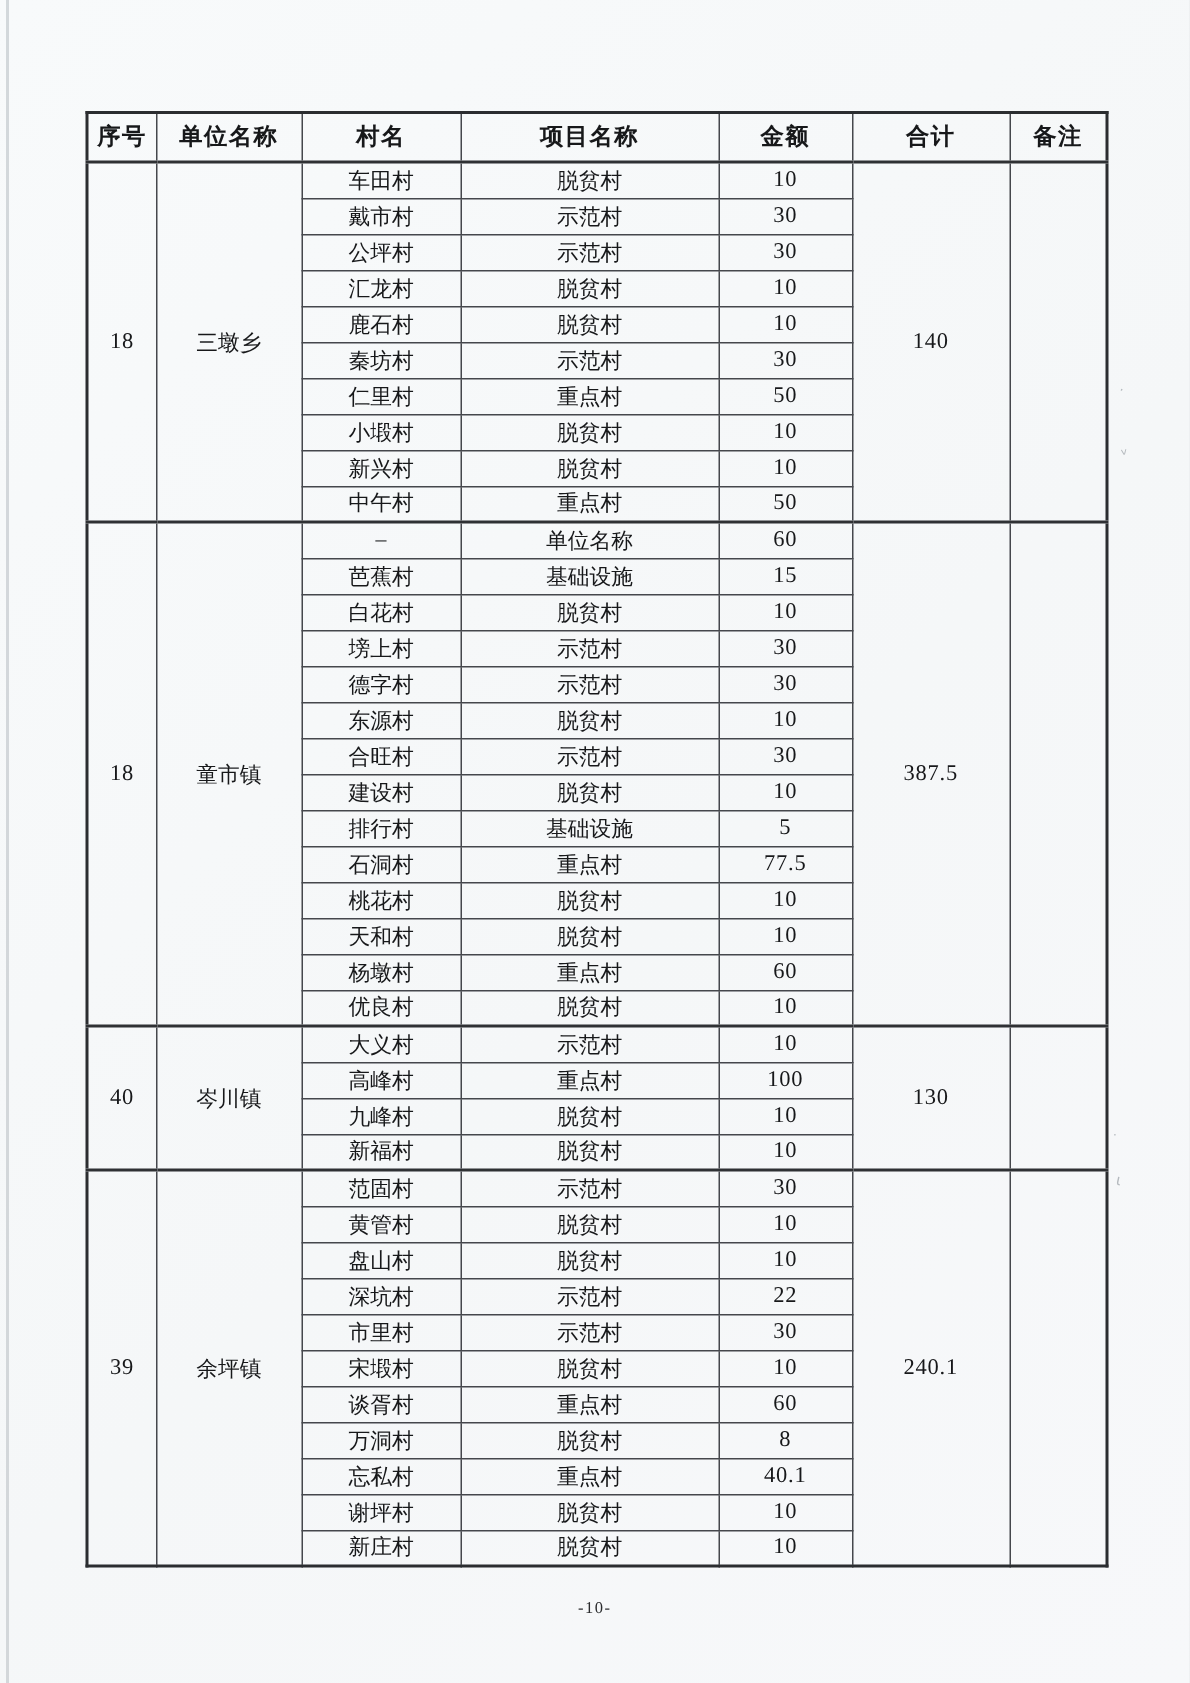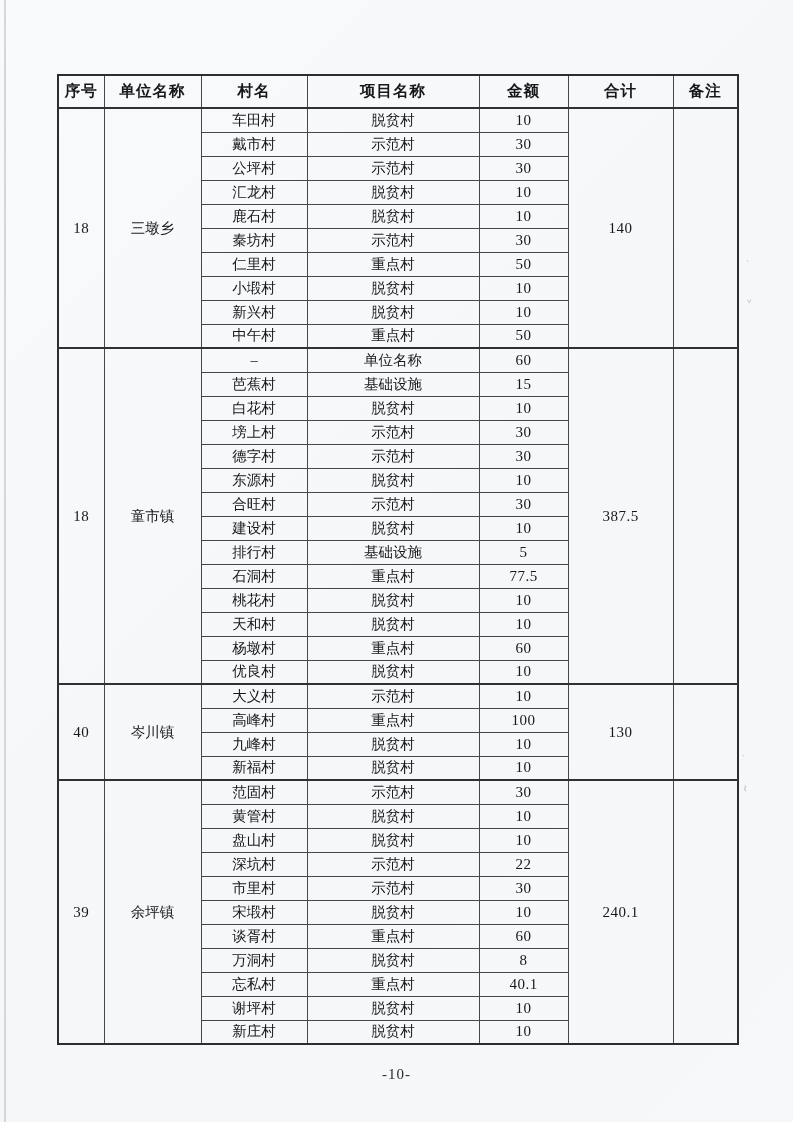--- a/index.html
+++ b/index.html
@@ -69,21 +69,21 @@
   }
   .doc-table tr.group-start td {
     border-top: 2px solid #2f3134;
   }
   .page-number {
     position: absolute;
     left: 0;
     top: 1066px;
     width: 100%;
     text-align: center;
-    font-size: 15px;
+    font-size: 11px;
     color: #2a2b2d;
     letter-spacing: 1px;
   }
   
   .artifact {
     position: absolute;
     color: #9aa0a6;
     font-size: 9px;
     opacity: 0.7;
     font-family: "DejaVu Sans", sans-serif;

